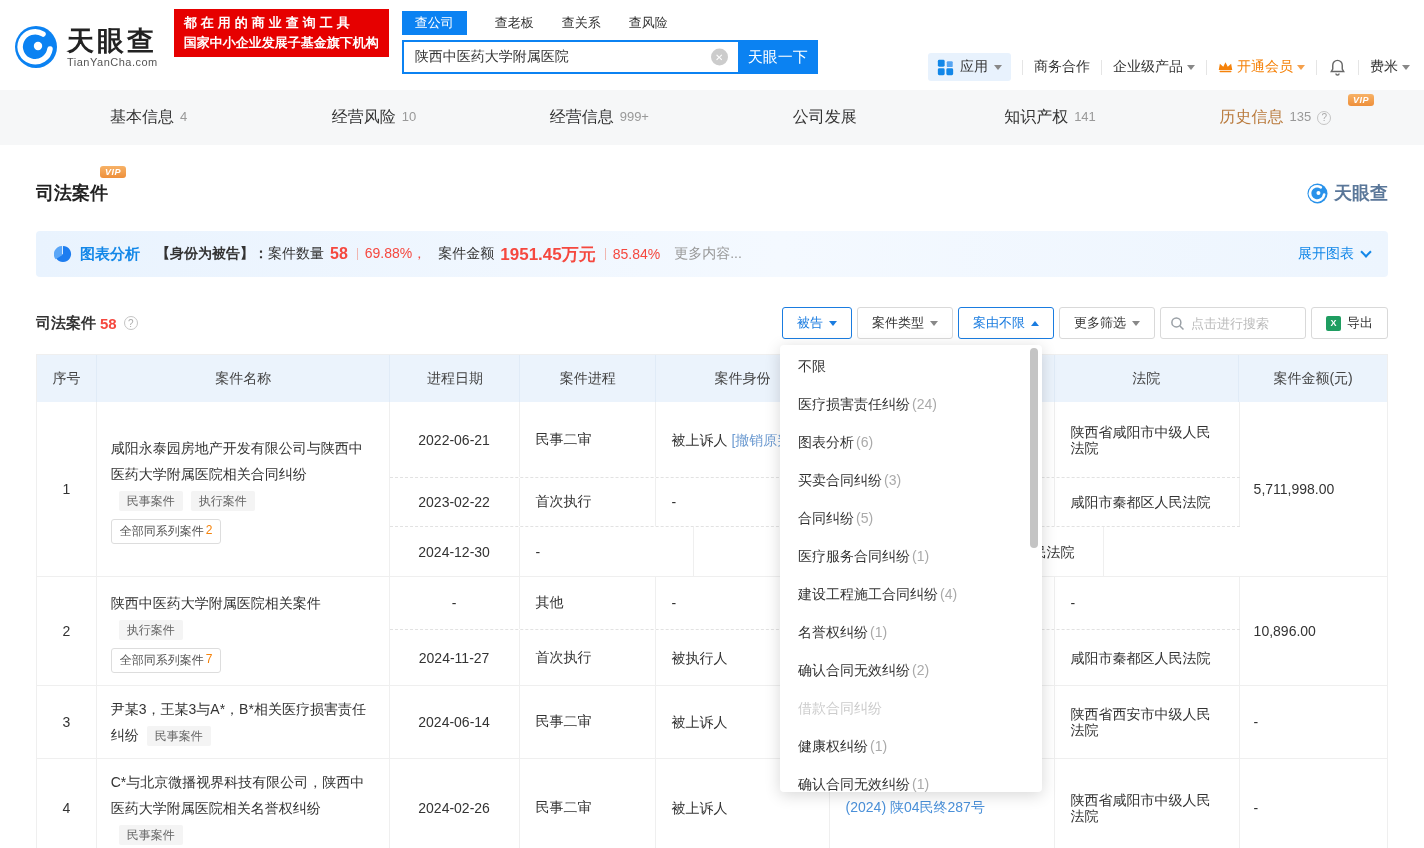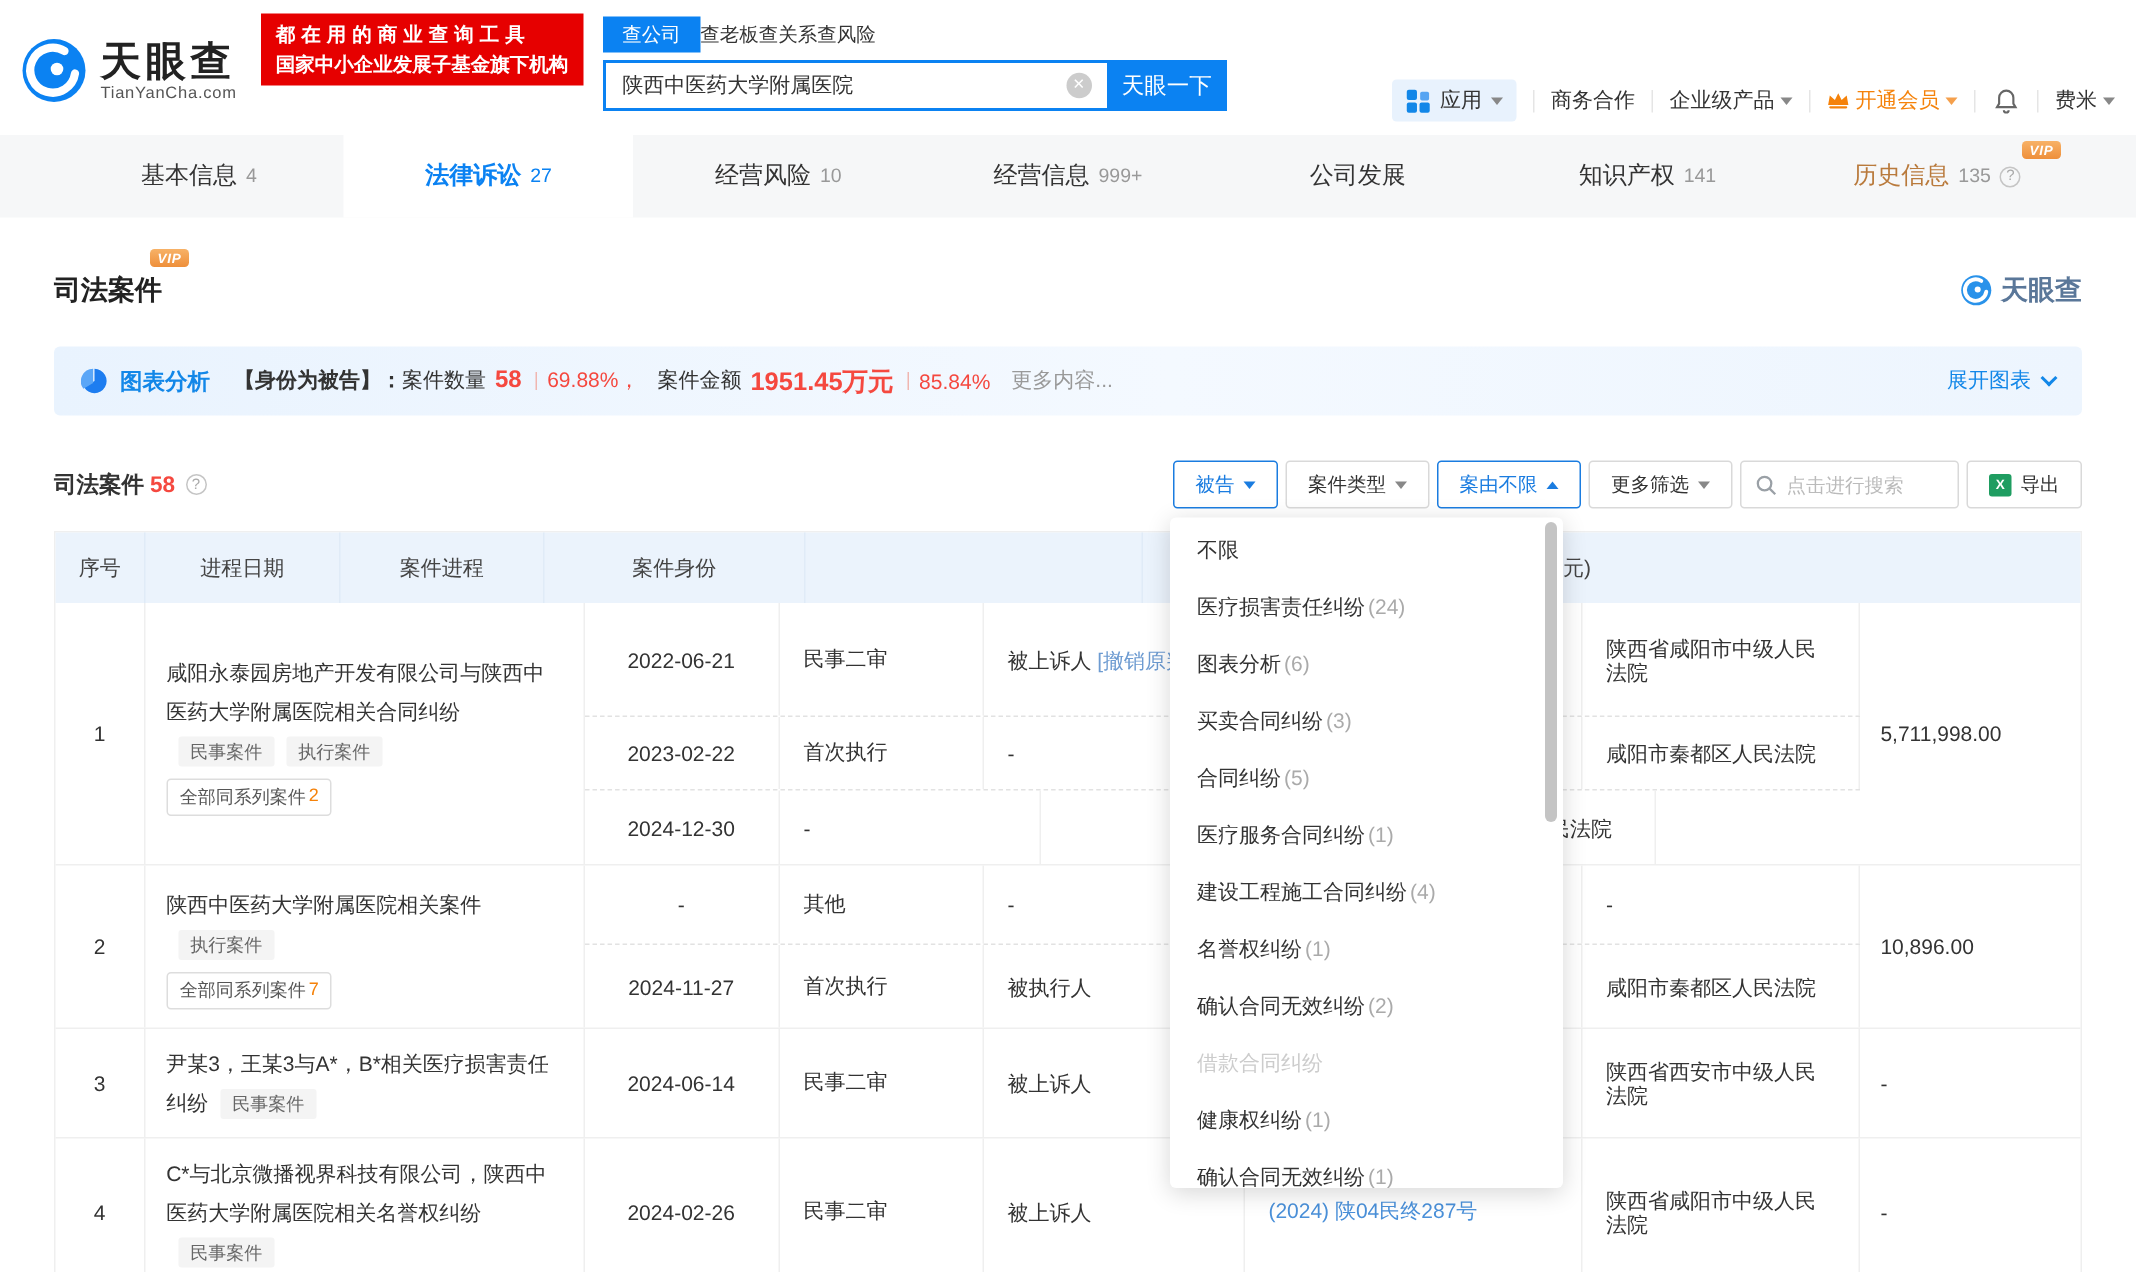--- a/index.html
+++ b/index.html
@@ -8,21 +8,21 @@
 
   
   .header { height:90px; display:flex; padding:0 14px; }
   .logo-block { display:flex; align-items:center; gap:9px; margin-top:22px; height:50px; }
   .logo-cn { font-size:27px; font-weight:bold; color:#222; line-height:30px; letter-spacing:3px; }
   .logo-en { font-size:11px; color:#555; letter-spacing:.5px; }
   .promo { margin-top:9px; margin-left:16px; background:#e60000; color:#fff; font-size:13px;
            font-weight:bold; padding:4px 10px; border-radius:0; line-height:20px; height:48px; }
   .promo .l1 { letter-spacing:4px; }
   .search-block { margin-left:13px; margin-top:11px; }
-  .search-tabs { display:flex; gap:0; margin-bottom:5px; }
+  .search-tabs { display:flex; gap:28px; margin-bottom:5px; }
   .stab { font-size:13px; color:#333; padding:3px 0; cursor:pointer; }
   .stab.active { background:#0b82f2; color:#fff; padding:3px 13px; }
   .search-row { display:flex; }
   .input-wrap { position:relative; }
   input.main-search { width:336px; height:34px; border:2px solid #0b82f2; border-right:none;
                       padding:0 34px 0 11px; font-size:14px; color:#333; outline:none; }
   .clear-icon { position:absolute; right:10px; top:50%; transform:translateY(-50%); width:17px; height:17px;
                 border-radius:50%; background:#ccc; color:#fff; font-size:10px; display:flex;
                 align-items:center; justify-content:center; cursor:pointer; }
   .search-btn { width:80px; height:34px; background:#0b82f2; color:#fff; border:none; font-size:15px; cursor:pointer; }
@@ -210,24 +210,20 @@
     </div>
   </div>
 </div>
 
 <div class="tabbar">
   <div class="tabs-inner">
       <div class="tab">
         <span class="tab-label">基本信息</span>
         <span class="tab-count">4</span>
       </div>
-      <div class="tab active">
-        <span class="tab-label">法律诉讼</span>
-        <span class="tab-count">27</span>
-      </div>
       <div class="tab">
         <span class="tab-label">经营风险</span>
         <span class="tab-count">10</span>
       </div>
       <div class="tab">
         <span class="tab-label">经营信息</span>
         <span class="tab-count">999+</span>
       </div>
       <div class="tab">
         <span class="tab-label">公司发展</span>
@@ -314,20 +310,21 @@
       <button class="fbtn">
         <span class="xls">X</span>
         <span>导出</span>
       </button>
     </div>
   </div>
 
   <div class="table">
     <div class="thead">
         <div class="hcell col-seq">序号</div>
+        <div class="hcell col-name">案件名称</div>
         <div class="hcell col-date">进程日期</div>
         <div class="hcell col-prog">案件进程</div>
         <div class="hcell col-ident">案件身份</div>
         <div class="hcell col-caseno"></div>
         <div class="hcell col-court">法院</div>
         <div class="hcell col-amount">案件金额(元)</div>
       </div>
     <div>
         <div class="trow">
           <div class="cell col-seq">1</div>

